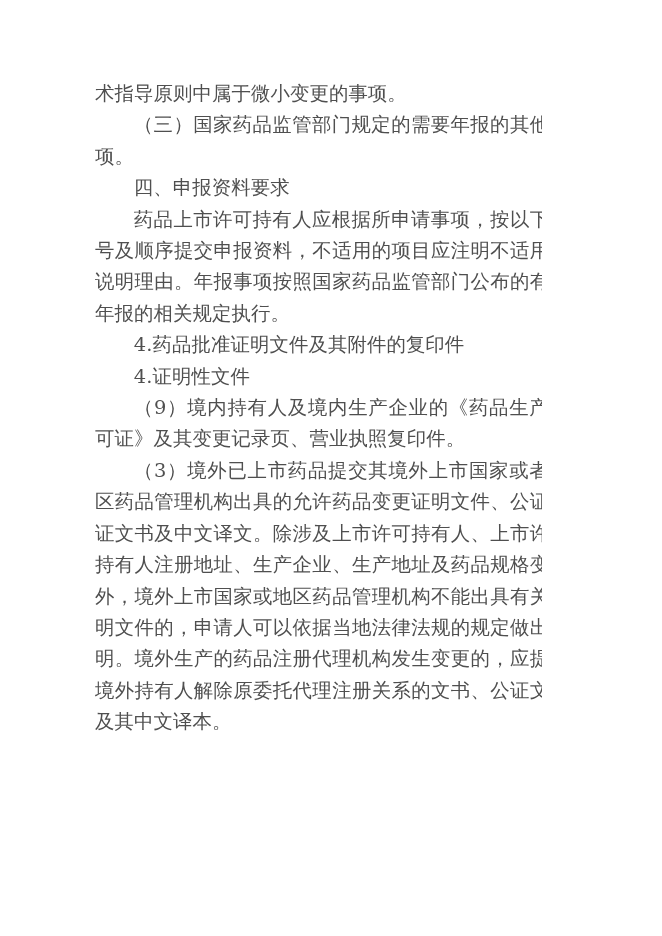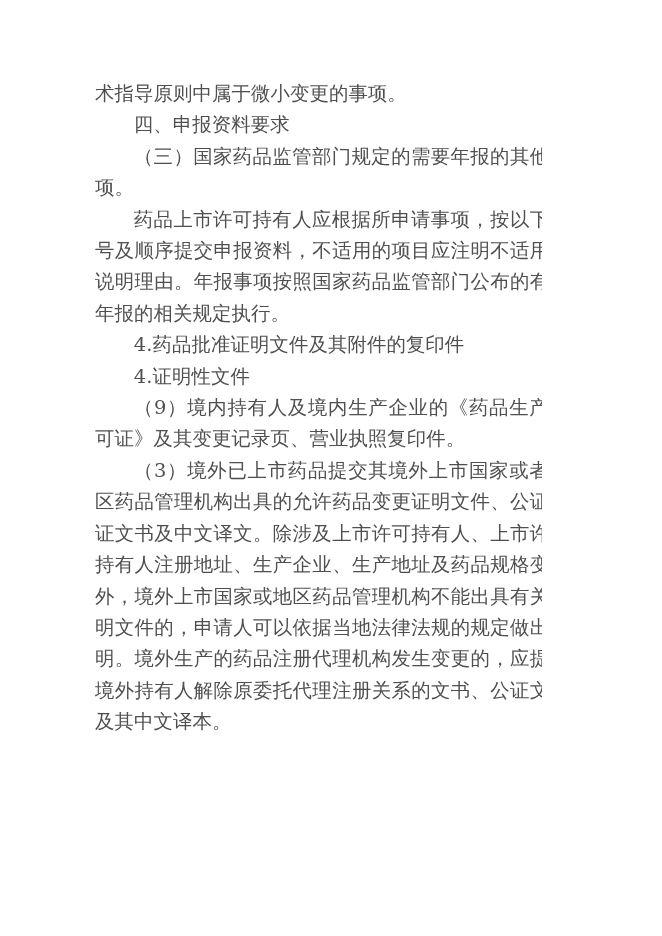--- a/index.html
+++ b/index.html
@@ -45,23 +45,23 @@
   }
 </style>
 </head>
 <body>
 
 <div class="page">
   <div class="content">
 
     <p class="para noindent">术指导原则中属于微小变更的事项。</p>
 
+    <p class="para indent">（三）国家药品监管部门规定的需要年报的其他事项。</p>
+
     <p class="para indent">四、申报资料要求</p>
-
-    <p class="para indent">（三）国家药品监管部门规定的需要年报的其他事项。</p>
 
     <p class="para indent">药品上市许可持有人应根据所申请事项，按以下编号及顺序提交申报资料，不适用的项目应注明不适用并说明理由。年报事项按照国家药品监管部门公布的有关年报的相关规定执行。</p>
 
     <p class="para indent">4.药品批准证明文件及其附件的复印件</p>
 
 
     <p class="para indent">4.证明性文件</p>
 
     <p class="para indent">（9）境内持有人及境内生产企业的《药品生产许可证》及其变更记录页、营业执照复印件。</p>
 

